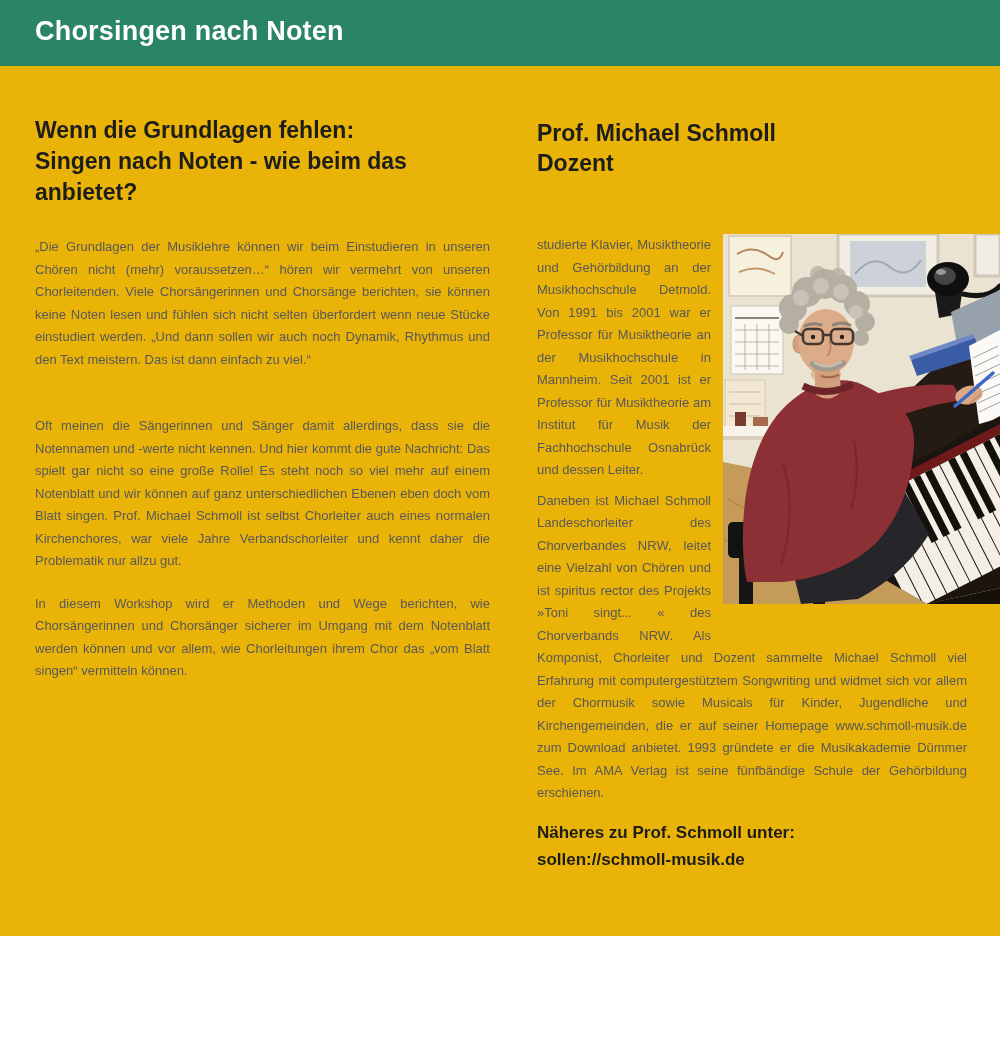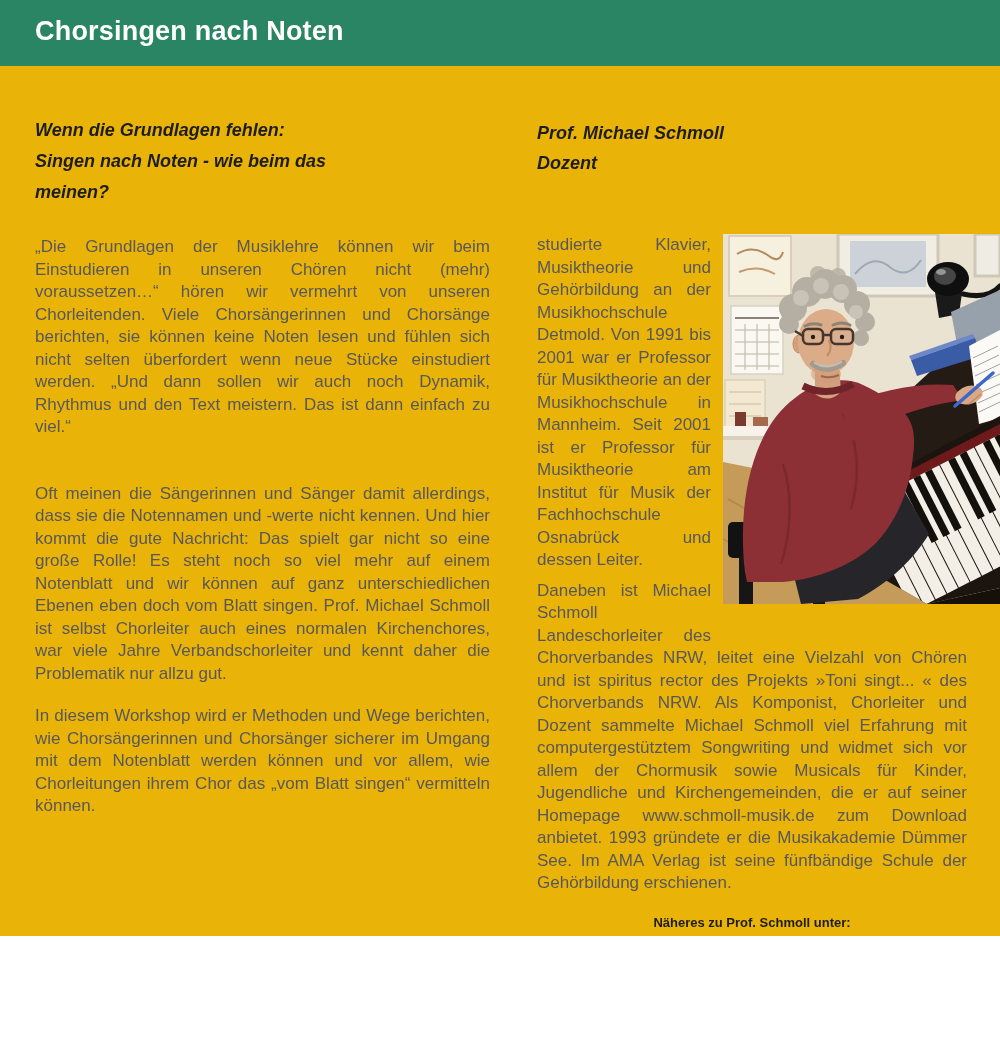--- a/index.html
+++ b/index.html
@@ -10,57 +10,57 @@
   .topbar{
     position:absolute;left:0;top:0;width:1000px;height:66px;background:#2a8565;
   }
   .topbar h1{
     margin:0;padding:15px 0 0 35px;font-size:27px;line-height:32px;
     font-weight:bold;color:#ffffff;letter-spacing:0.2px;
   }
   .col{position:absolute;}
   .col-left{left:35px;top:115px;width:455px;}
   .col-right{left:537px;top:118px;width:430px;}
-  h2{margin:0;font-size:18px;line-height:31px;font-weight:bold;color:#1d1d1b;font-style:italic;}
+  h2{margin:0;font-size:23px;line-height:31px;font-weight:bold;color:#1d1d1b;}
   .col-left h2{margin-bottom:28px;}
   .col-right h2{line-height:30px;margin-bottom:56px;}
   .hline{display:block;}
   p.body{
-    margin:0;font-size:17px;line-height:22.5px;color:#58585a;
+    margin:0;font-size:13px;line-height:22.5px;color:#58585a;
     text-align:justify;font-weight:normal;
   }
   .col-left p.body{margin-bottom:44px;}
   .col-left p.body.p2{margin-bottom:20px;}
   .col-left p.body.p3{margin-bottom:0;}
   .photo{
     float:right;width:277px;height:370px;
     margin:0 -33px 30px 12px;
   }
   .photo svg{display:block;width:277px;height:370px;}
   .col-right p.body.rp1{margin-bottom:8px;}
   .footer{margin-top:14px;}
   .footer p{
-    margin:0;font-size:13px;line-height:27.5px;font-weight:bold;color:#1d1d1b;
-    text-align:center;
+    margin:0;font-size:17px;line-height:27.5px;font-weight:bold;color:#1d1d1b;
+    text-align:left;
   }
 </style>
 </head>
 <body>
 
 <div class="page">
 
   <header class="topbar">
     <h1>Chorsingen nach Noten</h1>
   </header>
 
   <section class="col col-left">
     <h2>
       <span class="hline">Wenn die Grundlagen fehlen:</span>
       <span class="hline">Singen nach Noten - wie beim das</span>
-      <span class="hline">meinen?</span>
+      <span class="hline">anbietet?</span>
     </h2>
     <p class="body p1">„Die Grundlagen der Musiklehre können wir beim Einstudieren in unseren Chören nicht (mehr) voraussetzen…“ hören wir vermehrt von unseren Chorleitenden. Viele Chorsängerinnen und Chorsänge berichten, sie können keine Noten lesen und fühlen sich nicht selten überfordert wenn neue Stücke einstudiert werden. „Und dann sollen wir auch noch Dynamik, Rhythmus und den Text meistern. Das ist dann einfach zu viel.“</p>
     <p class="body p2">Oft meinen die Sängerinnen und Sänger damit allerdings, dass sie die Notennamen und -werte nicht kennen. Und hier kommt die gute Nachricht: Das spielt gar nicht so eine große Rolle! Es steht noch so viel mehr auf einem Notenblatt und wir können auf ganz unterschiedlichen Ebenen eben doch vom Blatt singen. Prof. Michael Schmoll ist selbst Chorleiter auch eines normalen Kirchenchores, war viele Jahre Verbandschorleiter und kennt daher die Problematik nur allzu gut.</p>
     <p class="body p3">In diesem Workshop wird er Methoden und Wege berichten, wie Chorsängerinnen und Chorsänger sicherer im Umgang mit dem Notenblatt werden können und vor allem, wie Chorleitungen ihrem Chor das „vom Blatt singen“ vermitteln können.</p>
   </section>
 
   <section class="col col-right">
     <h2>
       <span class="hline">Prof. Michael Schmoll</span>
       <span class="hline">Dozent</span>

